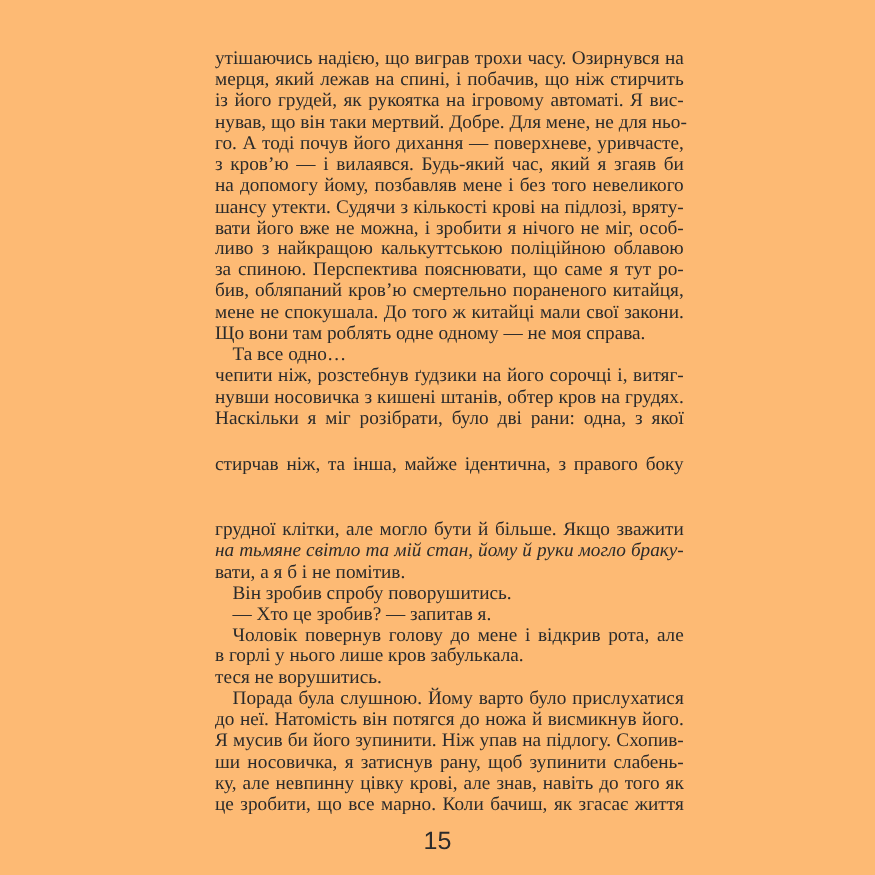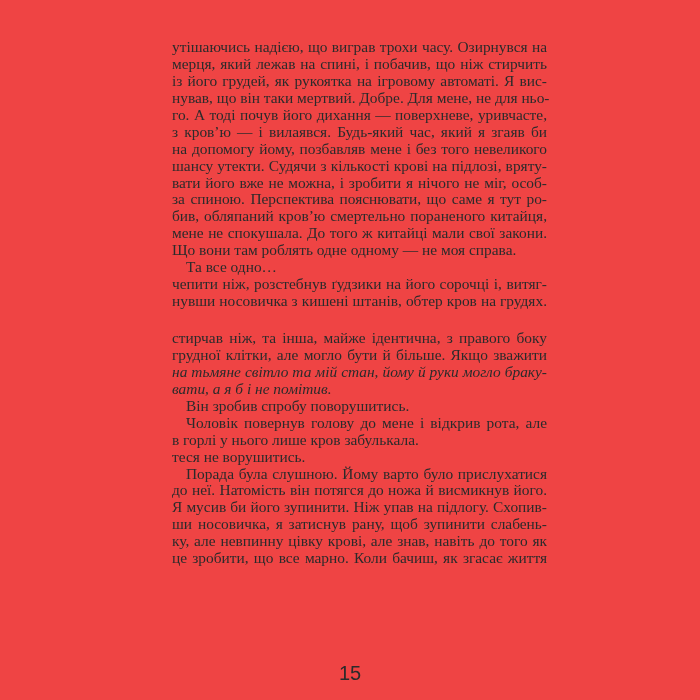--- a/index.html
+++ b/index.html
@@ -1,17 +1,17 @@
 <!DOCTYPE html>
 <html><head>
 <meta charset="utf-8">
 <style>
   html, body { margin:0; padding:0; background:#ffffff; }
   body { width:700px; height:700px; position:relative; overflow:hidden; }
-  .page { position:absolute; left:0; top:0; width:700px; height:700px; background:#ef4444; }
+  .page { position:absolute; left:0; top:0; width:700px; height:700px; background:#fdba74; }
   .text-block {
     position:absolute; left:172px; top:39px; width:375px;
     font-family:"Liberation Serif","DejaVu Serif",serif;
     font-size:15.4px; line-height:19.2px; color:#2b2b2b;
   }
   .line { display:block; white-space:nowrap; text-align:justify; text-align-last:justify; height:19.2px; }
   .line.last { text-align-last:left; }
   .line.indent { text-indent:14px;font-family:Liberation Serif, serif; }
   .page-number {
     position:absolute; left:0; width:700px; top:638px; text-align:center;
@@ -25,32 +25,35 @@
   <div class="text-block" id="text-block">
       <span class="line" style="height: 16.9429px; line-height: 16.9429px;">утішаючись надією, що виграв трохи часу. Озирнувся на</span>
       <span class="line" style="height: 16.9429px; line-height: 16.9429px;">мерця, який лежав на спині, і побачив, що ніж стирчить</span>
       <span class="line" style="height: 16.9429px; line-height: 16.9429px;">із його грудей, як рукоятка на ігровому автоматі. Я вис-</span>
       <span class="line" style="height: 16.9429px; line-height: 16.9429px;">нував, що він таки мертвий. Добре. Для мене, не для ньо-</span>
       <span class="line" style="height: 16.9429px; line-height: 16.9429px;">го. А тоді почув його дихання — поверхневе, уривчасте,</span>
       <span class="line" style="height: 16.9429px; line-height: 16.9429px;">з кров’ю — і вилаявся. Будь-який час, який я згаяв би</span>
       <span class="line" style="height: 16.9429px; line-height: 16.9429px;">на допомогу йому, позбавляв мене і без того невеликого</span>
       <span class="line" style="height: 16.9429px; line-height: 16.9429px;">шансу утекти. Судячи з кількості крові на підлозі, вряту-</span>
       <span class="line" style="height: 16.9429px; line-height: 16.9429px;">вати його вже не можна, і зробити я нічого не міг, особ-</span>
+      <span class="line" style="height: 16.9429px; line-height: 16.9429px;">ливо з найкращою калькуттською поліційною облавою</span>
       <span class="line" style="height: 16.9429px; line-height: 16.9429px;">за спиною. Перспектива пояснювати, що саме я тут ро-</span>
       <span class="line" style="height: 16.9429px; line-height: 16.9429px;">бив, обляпаний кров’ю смертельно пораненого китайця,</span>
       <span class="line" style="height: 16.9429px; line-height: 16.9429px;">мене не спокушала. До того ж китайці мали свої закони.</span>
       <span class="line last" style="height: 16.9429px; line-height: 16.9429px;">Що вони там роблять одне одному — не моя справа.</span>
       <span class="line indent last" style="height: 16.9429px; line-height: 16.9429px;">Та все одно…</span>
       <span class="line" style="height: 16.9429px; line-height: 16.9429px;">чепити ніж, розстебнув ґудзики на його сорочці і, витяг-</span>
       <span class="line" style="height: 16.9429px; line-height: 16.9429px;">нувши носовичка з кишені штанів, обтер кров на грудях.</span>
+      <span class="line" style="height: 16.9429px; line-height: 16.9429px;">Наскільки я міг розібрати, було дві рани: одна, з якої</span>
       <span class="line" style="height: 16.9429px; line-height: 16.9429px; margin-top: 20px;">стирчав ніж, та інша, майже ідентична, з правого боку</span>
-      <span class="line" style="height: 16.9429px; line-height: 16.9429px;">грудної клітки, але могло бути й більше. Якщо зважити</span>
+      <span class="line" style="height: 16.9429px; line-height: 16.9429px; margin-top: 35px;">грудної клітки, але могло бути й більше. Якщо зважити</span>
       <span class="line" style="height: 16.9429px; line-height: 16.9429px; font-style: italic;">на тьмяне світло та мій стан, йому й руки могло браку-</span>
-      <span class="line last" style="height: 16.9429px; line-height: 16.9429px; font-style: italic;">вати, а я б і не помітив.</span>
+      <span class="line last" style="height: 16.9429px; line-height: 16.9429px;">вати, а я б і не помітив.</span>
       <span class="line indent last" style="height: 16.9429px; line-height: 16.9429px;">Він зробив спробу поворушитись.</span>
+      <span class="line indent last" style="height: 16.9429px; line-height: 16.9429px;">— Хто це зробив? — запитав я.</span>
       <span class="line indent" style="height: 16.9429px; line-height: 16.9429px;">Чоловік повернув голову до мене і відкрив рота, але</span>
       <span class="line last" style="height: 16.9429px; line-height: 16.9429px;">в горлі у нього лише кров забулькала.</span>
       <span class="line last" style="height: 16.9429px; line-height: 16.9429px;">теся не ворушитись.</span>
       <span class="line indent" style="height: 16.9429px; line-height: 16.9429px;">Порада була слушною. Йому варто було прислухатися</span>
       <span class="line" style="height: 16.9429px; line-height: 16.9429px;">до неї. Натомість він потягся до ножа й висмикнув його.</span>
       <span class="line" style="height: 16.9429px; line-height: 16.9429px;">Я мусив би його зупинити. Ніж упав на підлогу. Схопив-</span>
       <span class="line" style="height: 16.9429px; line-height: 16.9429px;">ши носовичка, я затиснув рану, щоб зупинити слабень-</span>
       <span class="line" style="height: 16.9429px; line-height: 16.9429px;">ку, але невпинну цівку крові, але знав, навіть до того як</span>
       <span class="line" style="height: 16.9429px; line-height: 16.9429px;">це зробити, що все марно. Коли бачиш, як згасає життя</span>
     </div>

